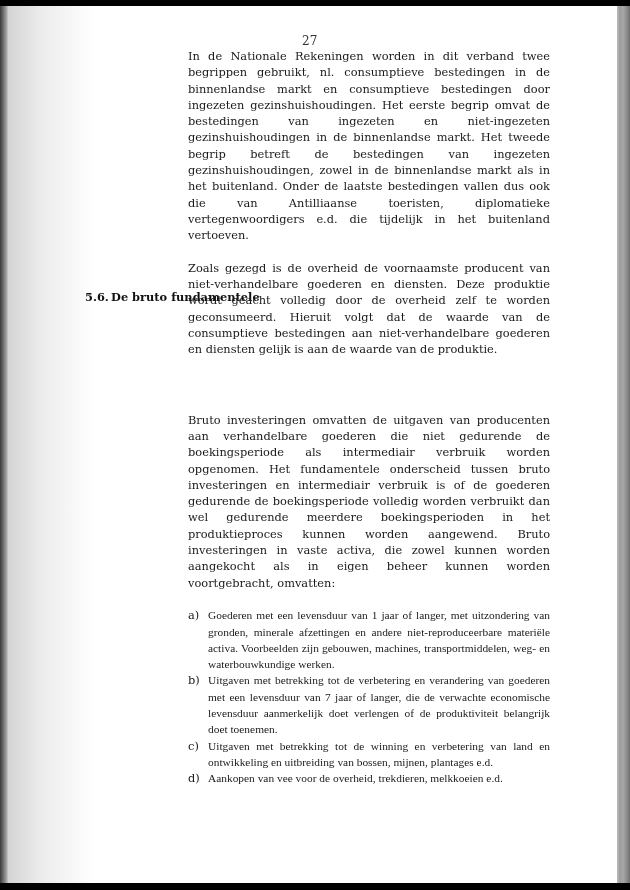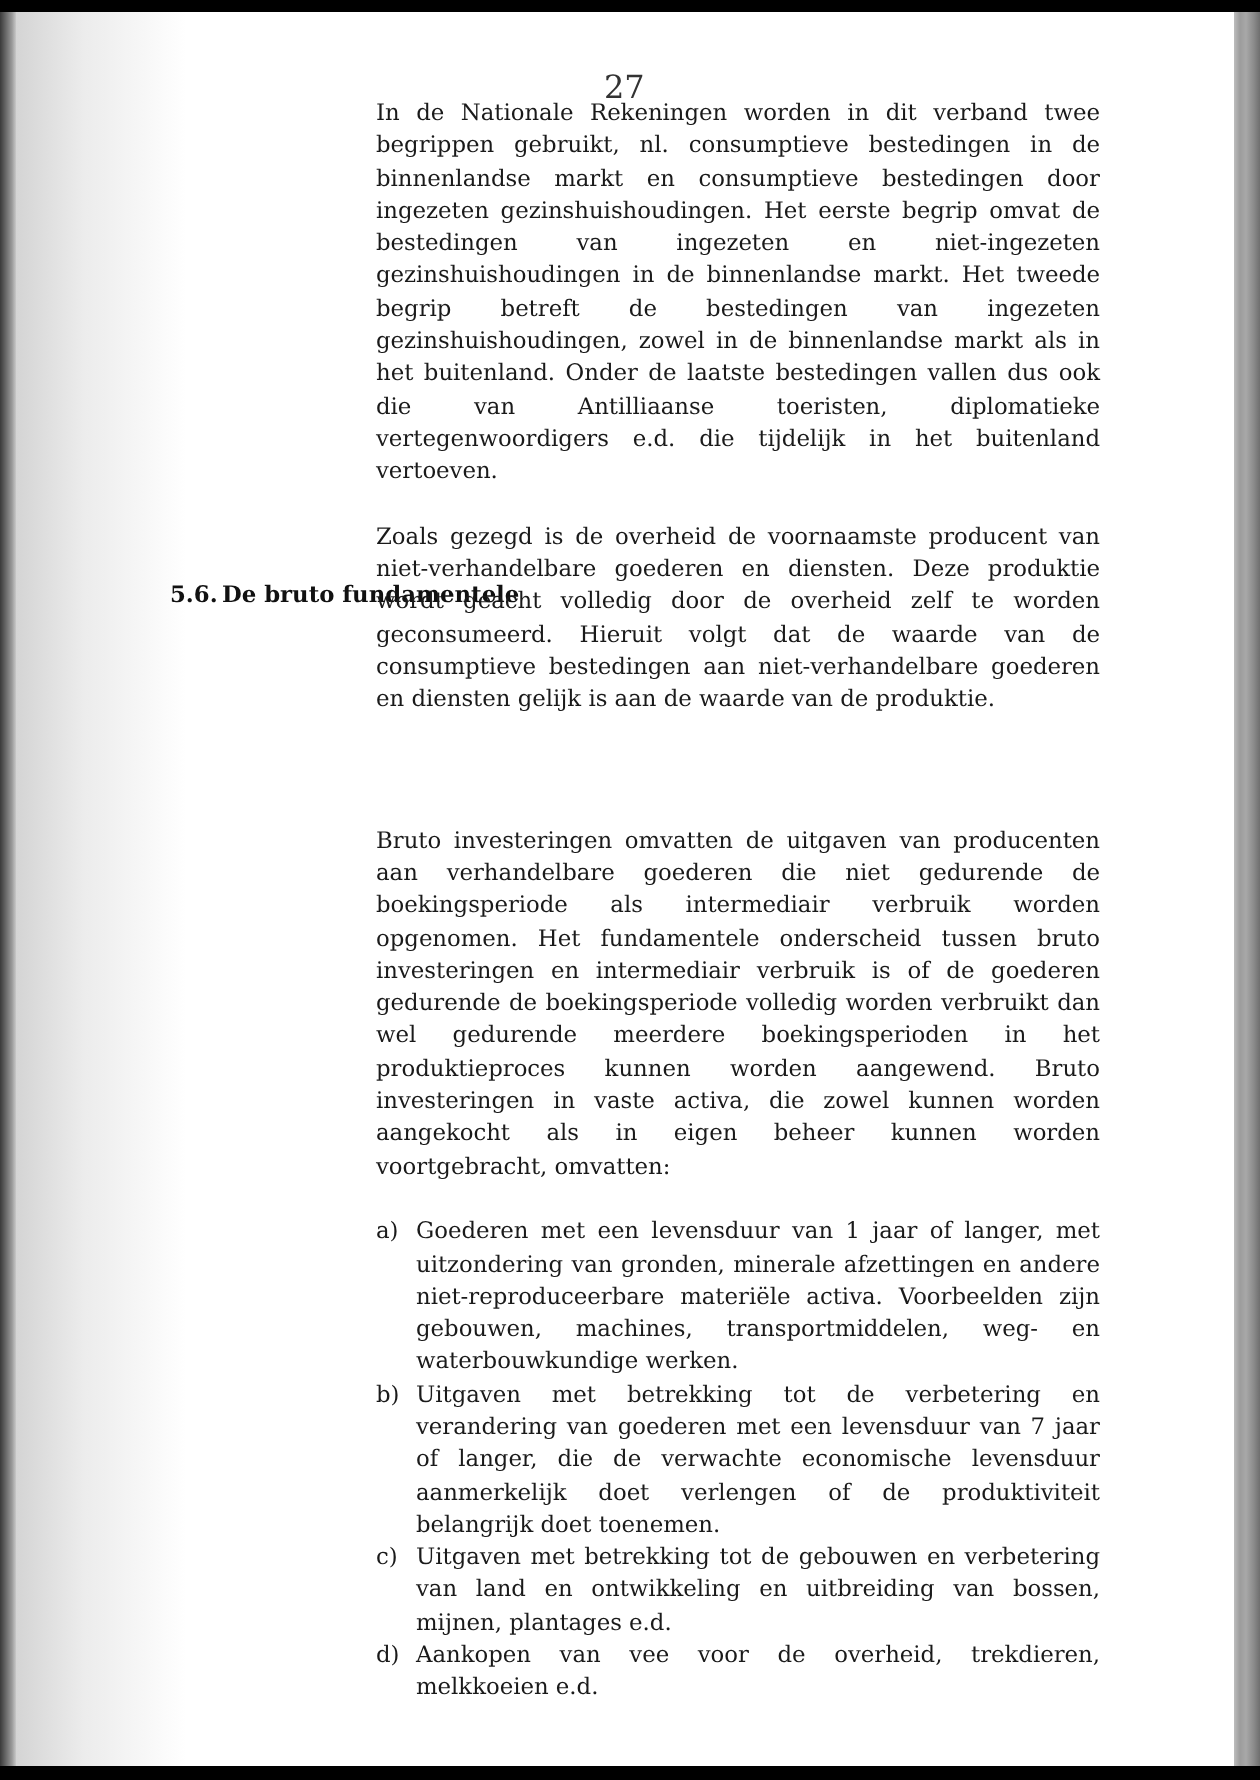--- a/index.html
+++ b/index.html
@@ -24,37 +24,37 @@
     }
     .right-edge {
       position: absolute; right: 0; top: 0; width: 13px; height: 100%;
       background: linear-gradient(to right, #bdbdbd 0, #9c9c9c 3px, #a8a8a8 6px, #8a8a8a 10px, #6e6e6e 13px);
     }
     .page {
       position: absolute; left: 0; top: 0; width: 630px; height: 877px;
     }
     .page-number {
       position: absolute; left: 302px; top: 28px;
-      font-size: 16px; color: #333;
+      font-size: 12px; color: #333;
     }
     .body-col {
       position: absolute; left: 188px; top: 42px; width: 362px;
       font-size: 11.4px; line-height: 16.3px; color: #1a1a1a;
       text-align: justify;
     }
     .body-col p { margin: 0 0 16.3px 0; }
     .section-heading {
       position: absolute; left: 85px; top: 284px;
       font-size: 11.4px; font-weight: bold; color: #111;
     }
     .section-heading .num { display: inline-block; width: 26px; }
     .list { margin: 0 0 16.3px 0; padding: 0; list-style: none; }
     .list li { position: relative; padding-left: 20px; }
     .list .marker { position: absolute; left: 0; top: 0; }
-    .list .item-text { display: block; }
+    .list .item-text { display: block; font-family: Liberation Serif, serif; }
   </style>
 </head>
 <body>
 
 <div class="scan">
   <div class="left-edge"></div>
   <div class="left-shade"></div>
   <div class="right-edge"></div>
 
   <div class="page">
@@ -74,21 +74,21 @@
         <li>
           <span class="marker">a)</span>
           <span class="item-text">Goederen met een levensduur van 1 jaar of langer, met uitzondering van gronden, minerale afzettingen en andere niet-reproduceerbare materiële activa. Voorbeelden zijn gebouwen, machines, transportmiddelen, weg- en waterbouwkundige werken.</span>
         </li>
         <li>
           <span class="marker">b)</span>
           <span class="item-text">Uitgaven met betrekking tot de verbetering en verandering van goederen met een levensduur van 7 jaar of langer, die de verwachte economische levensduur aanmerkelijk doet verlengen of de produktiviteit belangrijk doet toenemen.</span>
         </li>
         <li>
           <span class="marker">c)</span>
-          <span class="item-text">Uitgaven met betrekking tot de gebouwen en verbetering van land en ontwikkeling en uitbreiding van bossen, mijnen, plantages e.d.</span>
+          <span class="item-text">Uitgaven met betrekking tot de winning en verbetering van land en ontwikkeling en uitbreiding van bossen, mijnen, plantages e.d.</span>
         </li>
         <li>
           <span class="marker">d)</span>
           <span class="item-text">Aankopen van vee voor de overheid, trekdieren, melkkoeien e.d.</span>
         </li>
 
       </ul>
 
     </div>
   </div>

